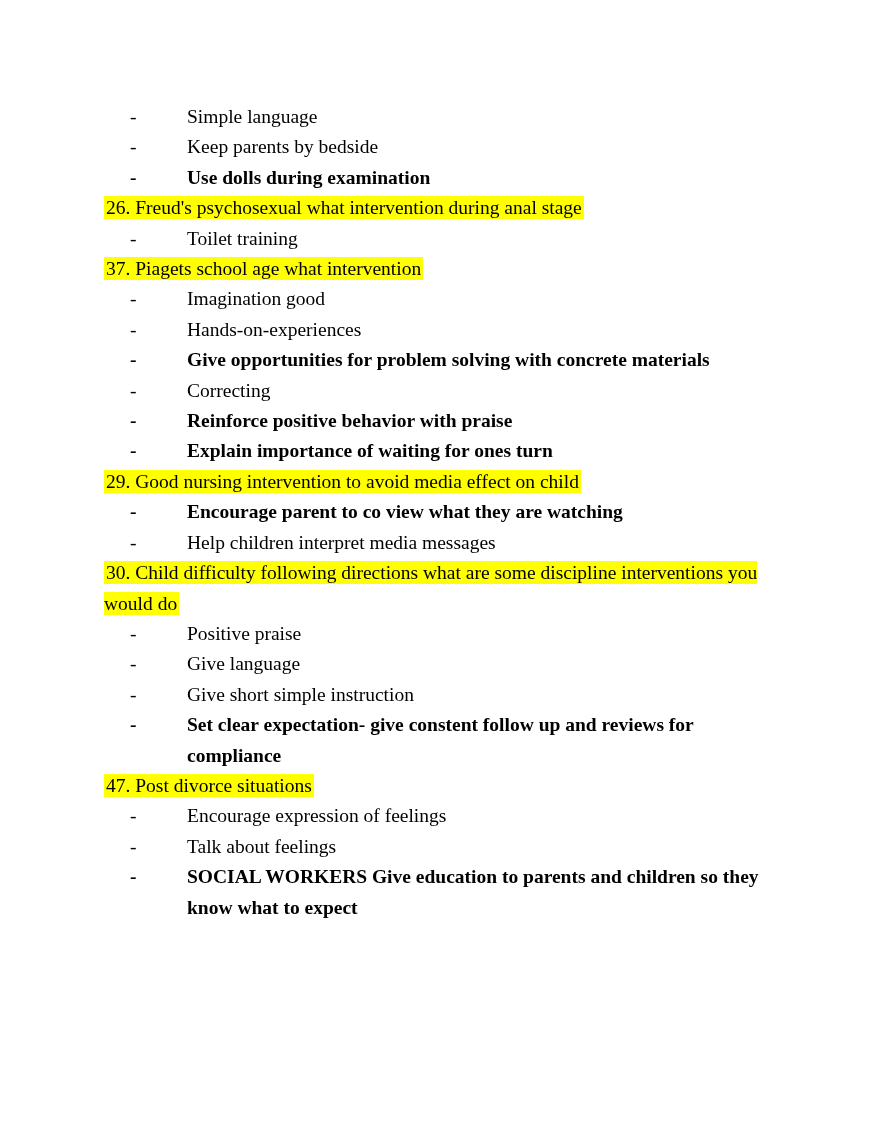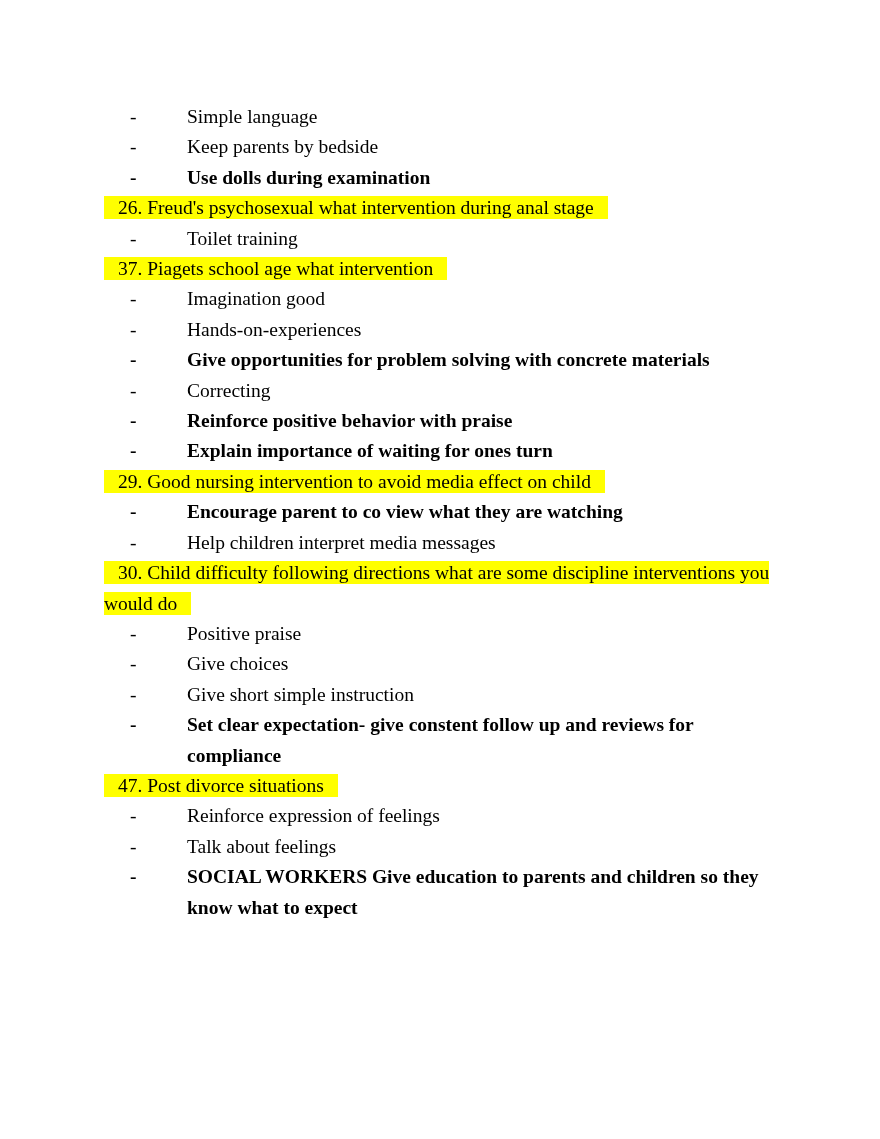--- a/index.html
+++ b/index.html
@@ -25,21 +25,21 @@
     margin-left: 26px;
   }
   .dash {
     width: 25px;
     flex: 0 0 25px;
   }
   .btext { flex: 1; margin-left: 32px; }
   .bold { font-weight: 700; }
   .hl {
     background: #ffff00;
-    padding: 1px 14px;
+    padding: 1px 2px;
   }
 </style>
 </head>
 <body>
 
 <div class="page">
 
   <div class="line bullet">
     <span class="dash">-</span>
     <span class="btext">Simple language</span>
@@ -117,40 +117,40 @@
     <span class="hl">30. Child difficulty following directions what are some discipline interventions you would do</span>
   </div>
 
   <div class="line bullet">
     <span class="dash">-</span>
     <span class="btext">Positive praise</span>
   </div>
 
   <div class="line bullet">
     <span class="dash">-</span>
-    <span class="btext">Give choices</span>
+    <span class="btext">Give language</span>
   </div>
 
   <div class="line bullet">
     <span class="dash">-</span>
     <span class="btext">Give short simple instruction</span>
   </div>
 
   <div class="line bullet bold">
     <span class="dash">-</span>
     <span class="btext">Set clear expectation- give constent follow up and reviews for compliance</span>
   </div>
 
   <div class="line question">
     <span class="hl">47. Post divorce situations</span>
   </div>
 
   <div class="line bullet">
     <span class="dash">-</span>
-    <span class="btext">Reinforce expression of feelings</span>
+    <span class="btext">Encourage expression of feelings</span>
   </div>
 
   <div class="line bullet">
     <span class="dash">-</span>
     <span class="btext">Talk about feelings</span>
   </div>
 
   <div class="line bullet bold">
     <span class="dash">-</span>
     <span class="btext">SOCIAL WORKERS Give education to parents and children so they know what to expect</span>

